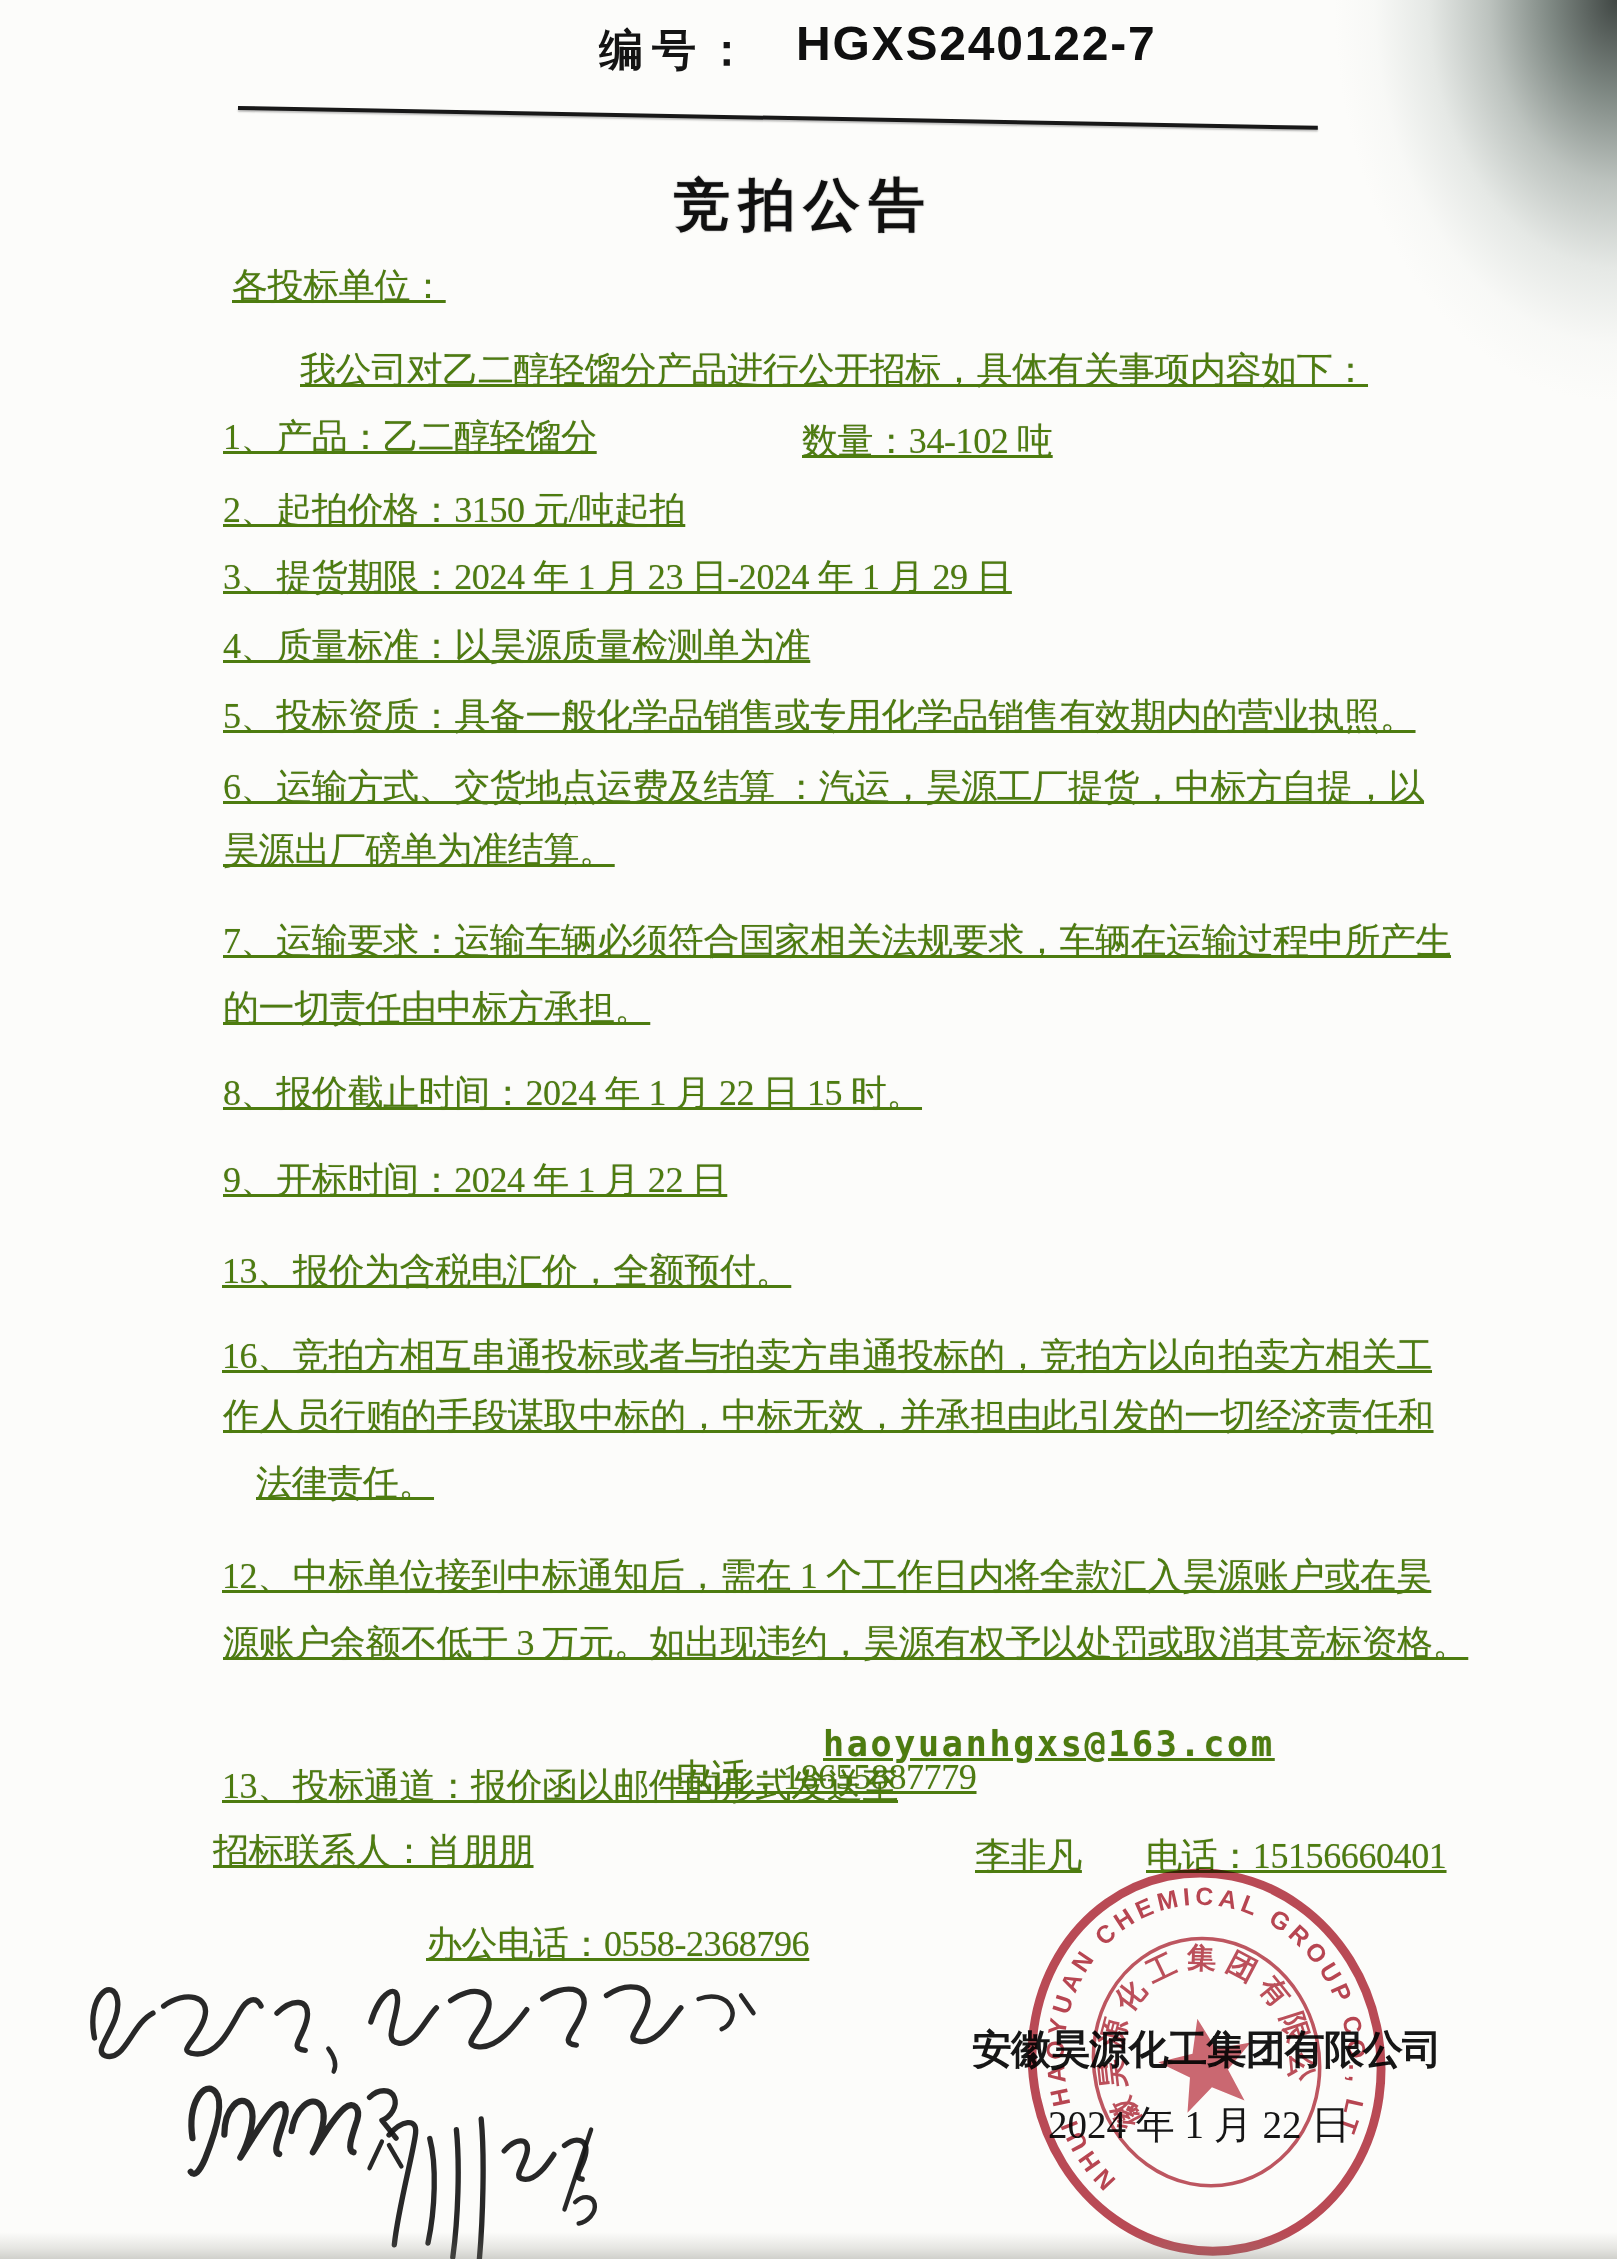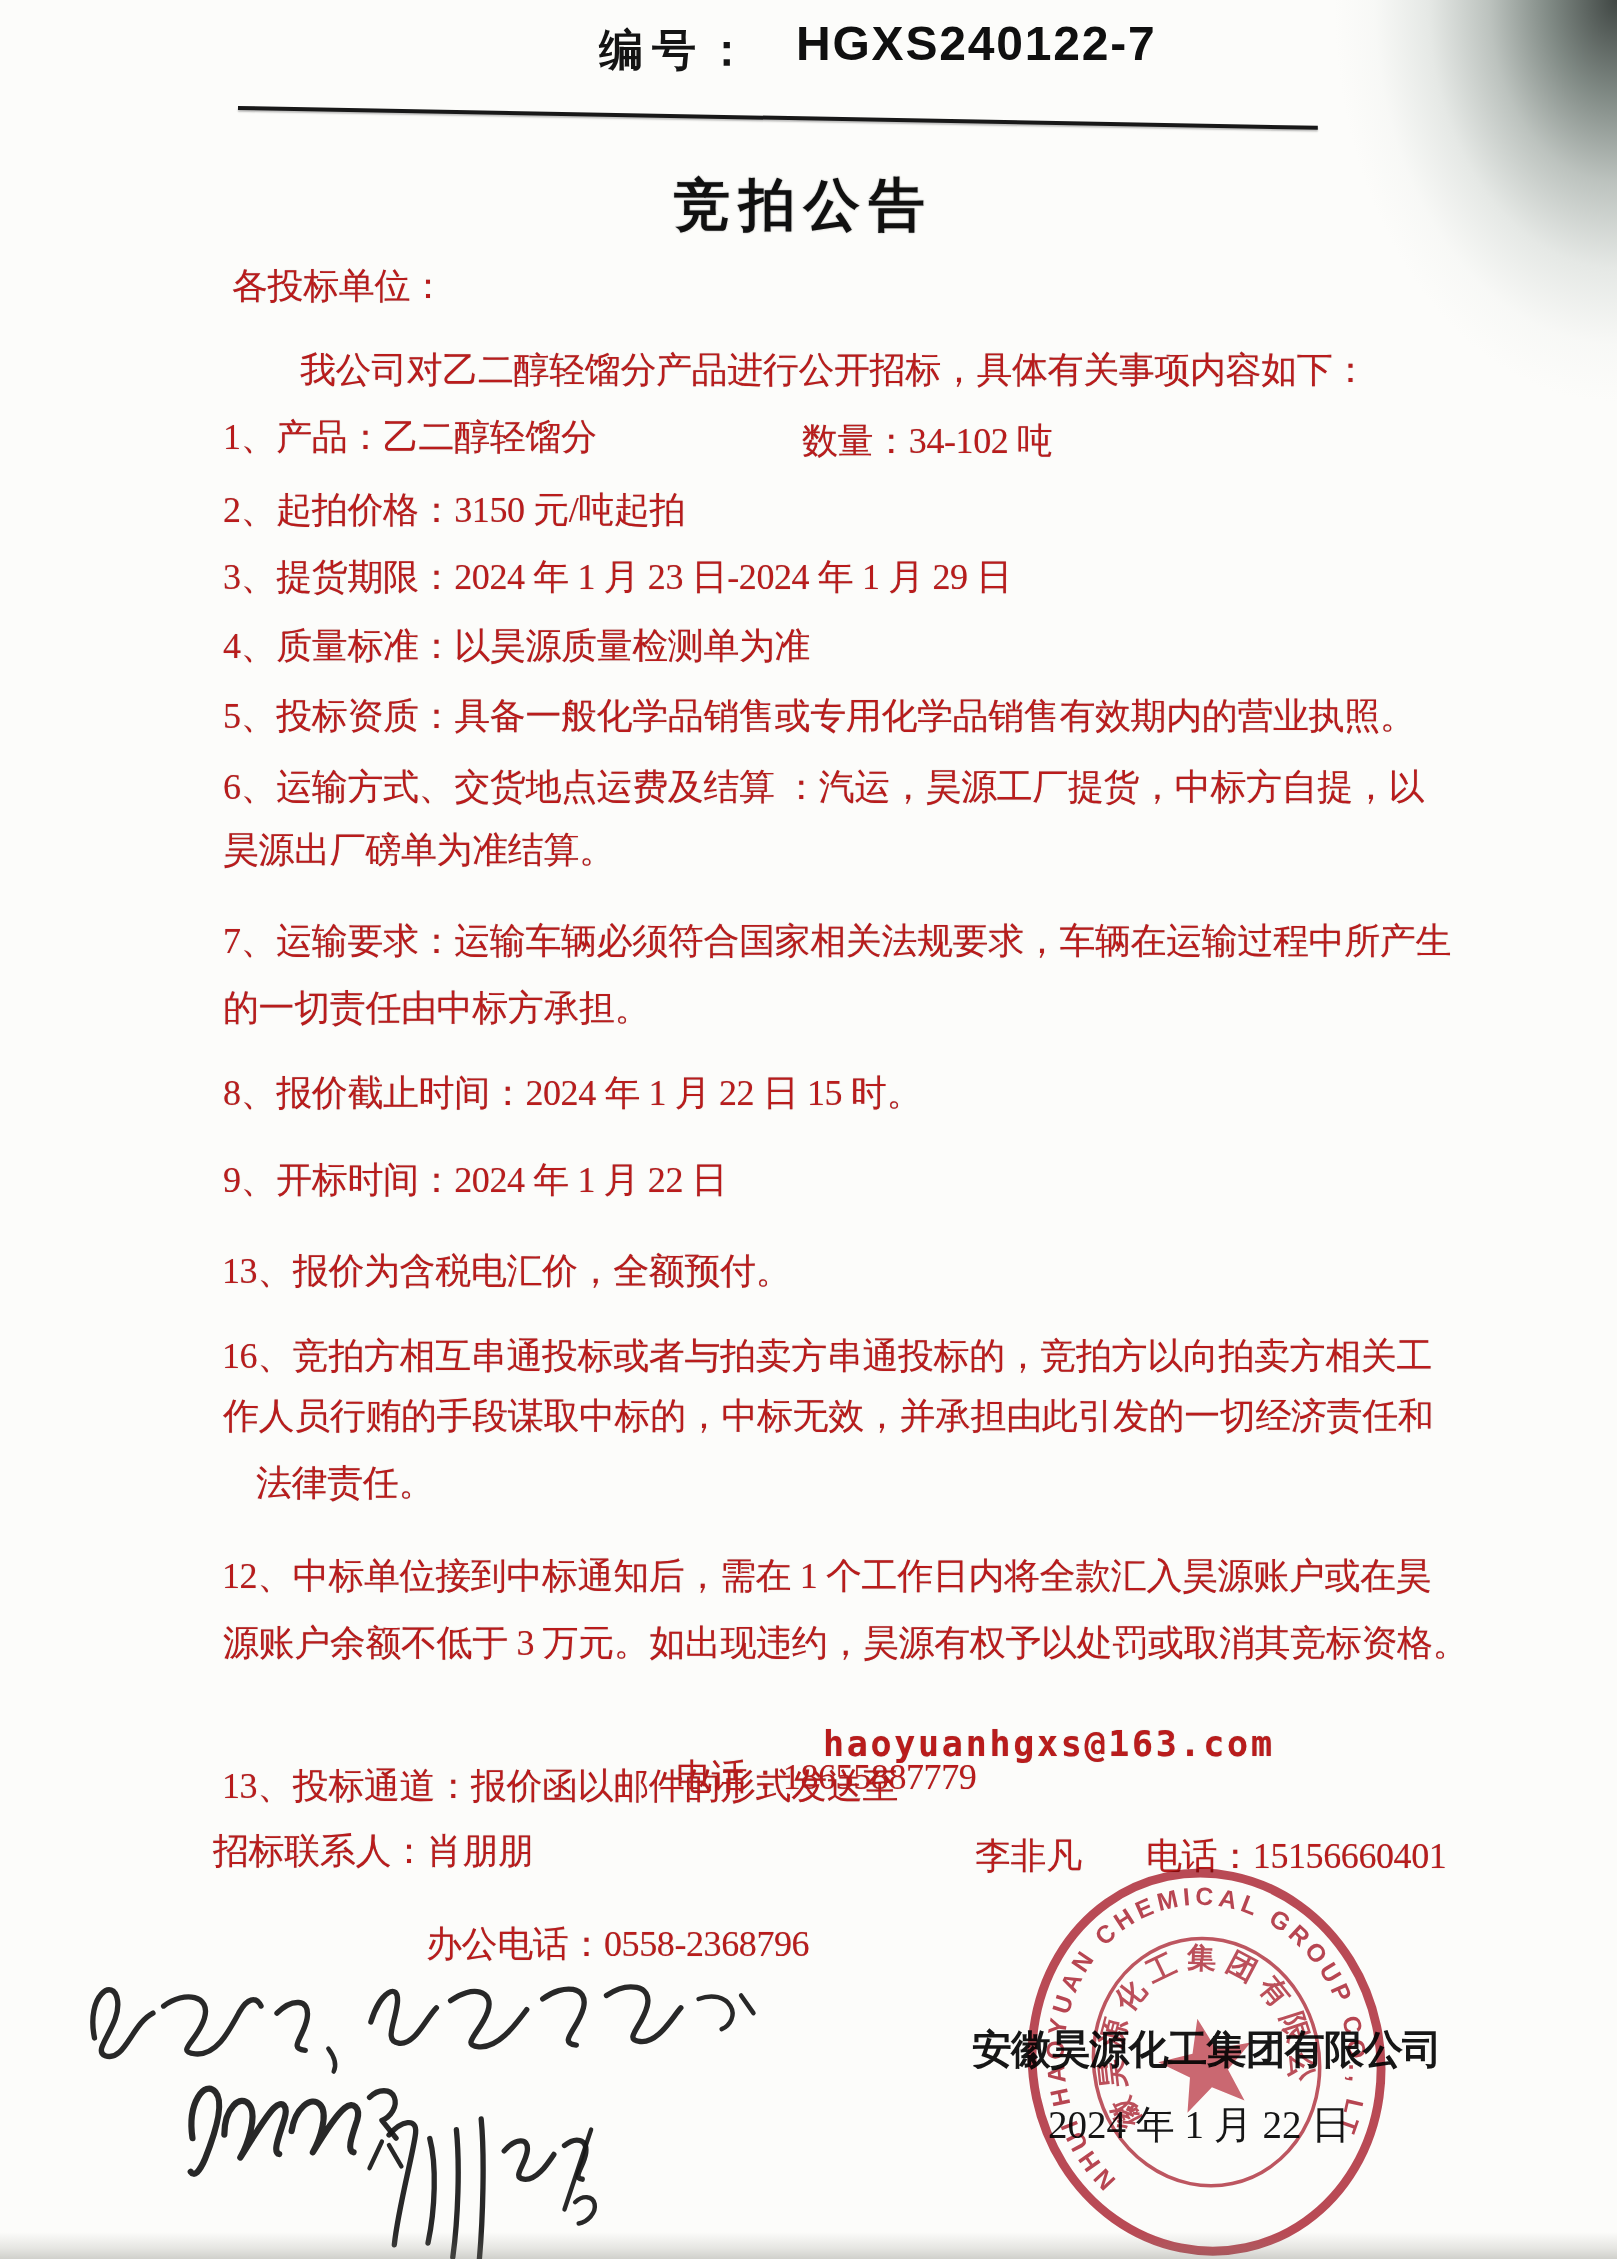--- a/index.html
+++ b/index.html
@@ -10,22 +10,23 @@
     background:#fcfcfa;
     overflow:hidden;
     font-family:"Liberation Serif","DejaVu Serif",serif;
     color:#1f1f1f;
   }
   .ln{
     position:absolute;
     font-size:36px;
     letter-spacing:-0.4px;
     white-space:nowrap;
-    color:#b91c1c;
+    color:#4d7c0f;
     text-shadow:0 0 0.9px rgba(30,30,30,.35);
+    text-decoration:underline;
   }
   .docnum-label{
     position:absolute;left:599px;top:21px;
     font-size:44px;font-weight:700;letter-spacing:8.9px;color:#141414;
   }
   .docnum-value{
     position:absolute;left:796px;top:16px;
     font-family:"Liberation Sans","DejaVu Sans",sans-serif;
     font-size:48px;font-weight:700;letter-spacing:1.8px;color:#101010;
   }

